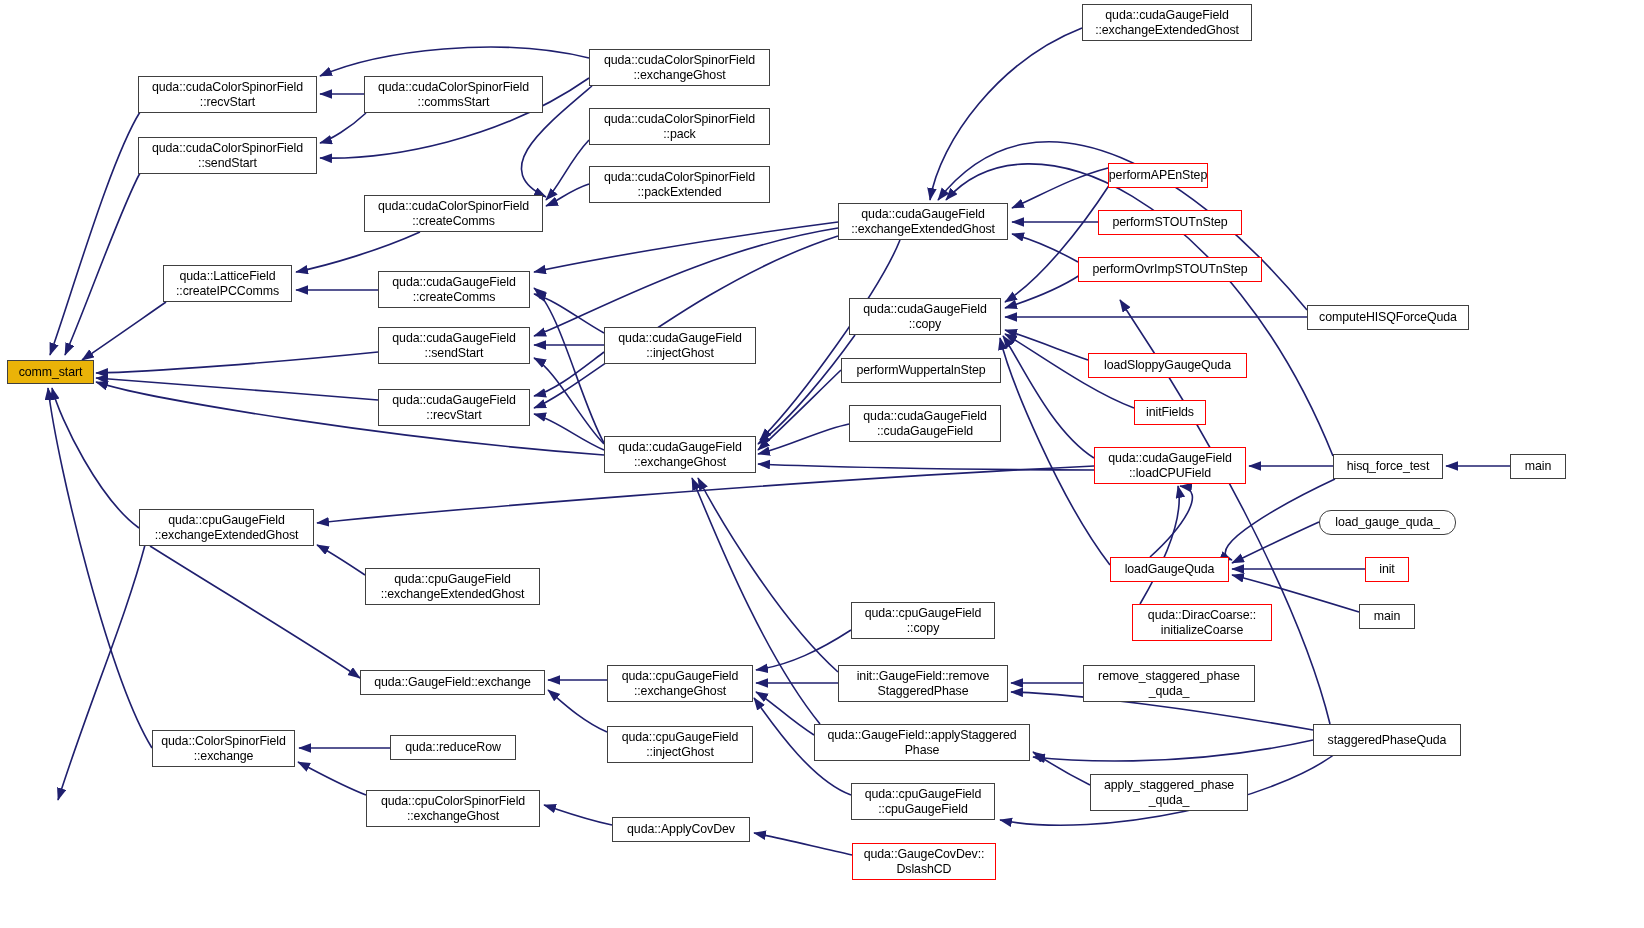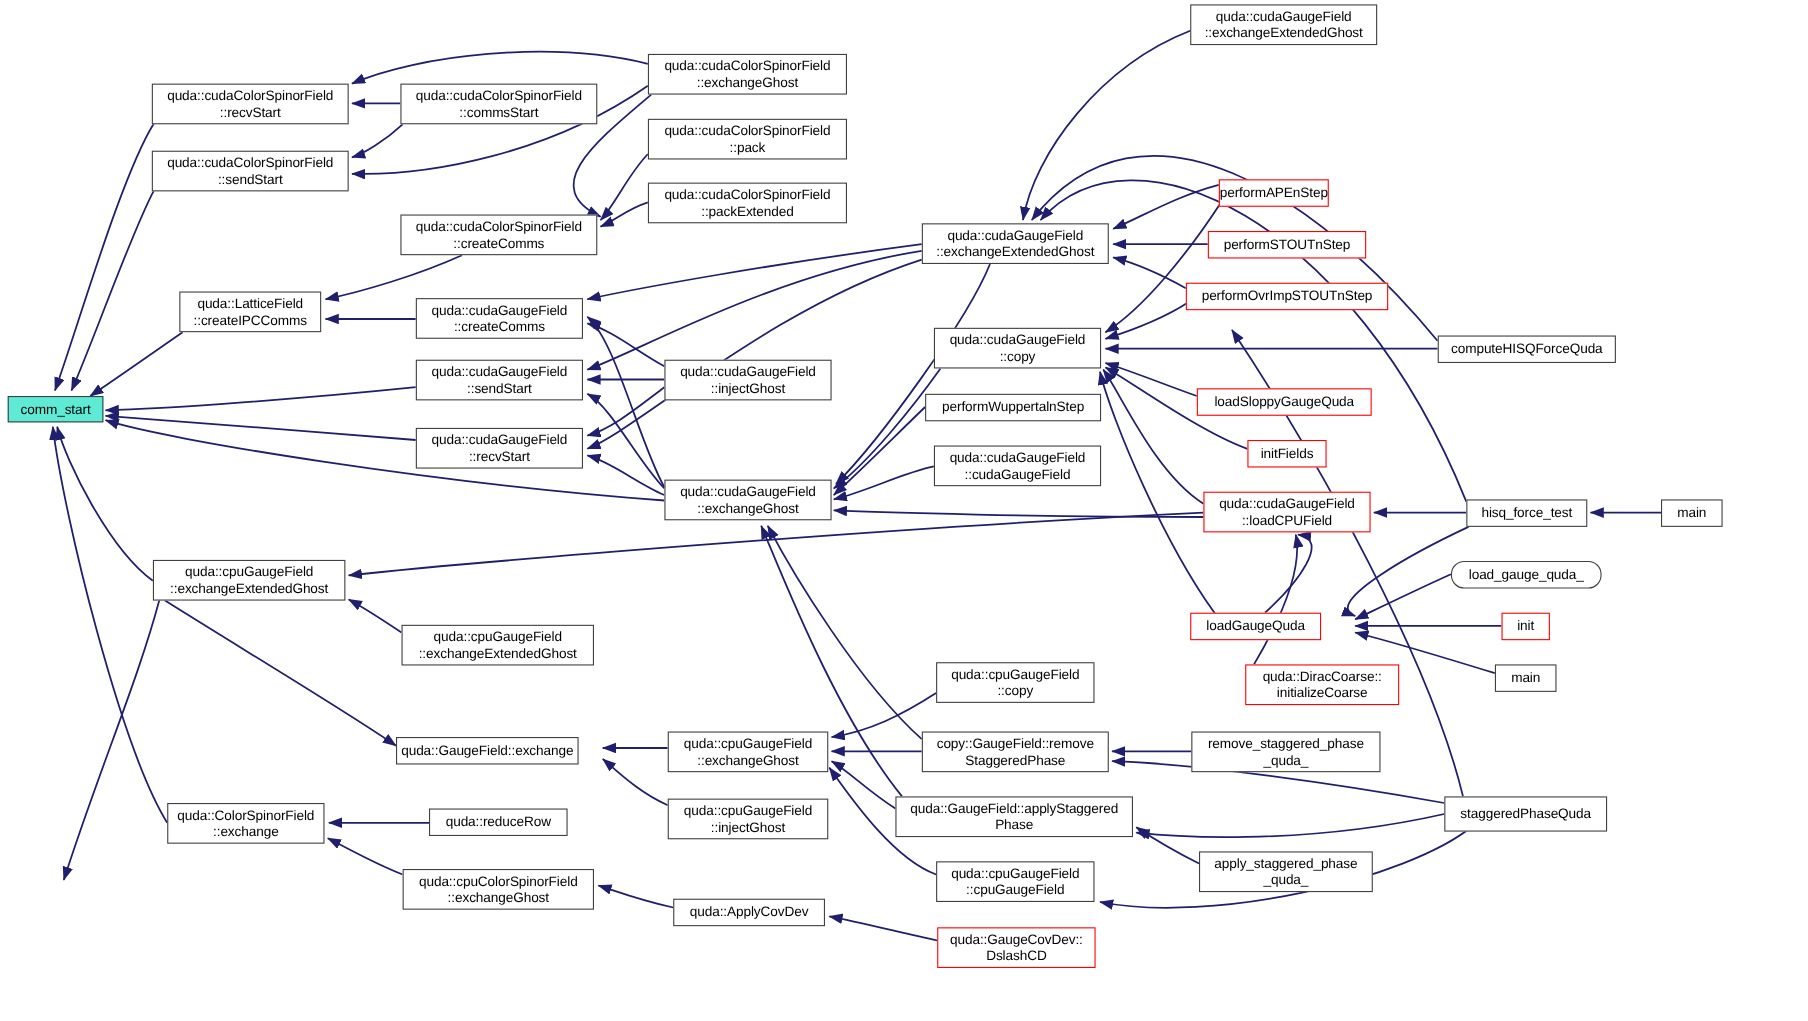--- a/index.html
+++ b/index.html
@@ -16,21 +16,21 @@
     line-height:14.6px;
     text-align:center;
     display:flex;
     align-items:center;
     justify-content:center;
     white-space:pre-line;
     letter-spacing:-0.1px;
     z-index:5;
   }
   .node.red { border-color:#ff0000; }
-  .node.current { background:#5eead4; border-color:#404040; }
+  .node.current { background:#eab308; border-color:#404040; }
 </style>
 </head>
 <body>
 
 <div id="canvas">
   <svg id="edges" xmlns="http://www.w3.org/2000/svg">
     <defs>
       <marker id="arrow" markerWidth="9" markerHeight="9" refX="7.5" refY="3" orient="auto" markerUnits="strokeWidth">
         <path d="M0,0 L8,3 L0,6 z" fill="#1f1f6e"></path>
       </marker>
@@ -153,35 +153,35 @@
       <div class="node red" style="left: 1098px; top: 210px; width: 144px; height: 25px;">performSTOUTnStep</div>
       <div class="node red" style="left: 1078px; top: 257px; width: 184px; height: 25px;">performOvrImpSTOUTnStep</div>
       <div class="node red" style="left: 1088px; top: 353px; width: 159px; height: 25px;">loadSloppyGaugeQuda</div>
       <div class="node red" style="left: 1134px; top: 400px; width: 72px; height: 25px;">initFields</div>
       <div class="node red" style="left: 1094px; top: 447px; width: 152px; height: 37px;">quda::cudaGaugeField
 ::loadCPUField</div>
       <div class="node" style="left: 1307px; top: 305px; width: 162px; height: 25px;">computeHISQForceQuda</div>
       <div class="node" style="left: 1333px; top: 454px; width: 110px; height: 25px;">hisq_force_test</div>
       <div class="node" style="left: 1510px; top: 454px; width: 56px; height: 25px;">main</div>
       <div class="node" style="left: 1319px; top: 510px; width: 137px; height: 25px; border-radius: 12px;">load_gauge_quda_</div>
-      <div class="node red" style="left: 1082px; top: 557px; width: 119px; height: 25px;">loadGaugeQuda</div>
+      <div class="node red" style="left: 1110px; top: 557px; width: 119px; height: 25px;">loadGaugeQuda</div>
       <div class="node red" style="left: 1365px; top: 557px; width: 44px; height: 25px;">init</div>
       <div class="node" style="left: 1359px; top: 604px; width: 56px; height: 25px;">main</div>
       <div class="node" style="left: 139px; top: 509px; width: 175px; height: 37px;">quda::cpuGaugeField
 ::exchangeExtendedGhost</div>
       <div class="node" style="left: 365px; top: 568px; width: 175px; height: 37px;">quda::cpuGaugeField
 ::exchangeExtendedGhost</div>
-      <div class="node" style="left: 360px; top: 670px; width: 166px; height: 25px;">quda::GaugeField::exchange</div>
+      <div class="node" style="left: 360px; top: 670px; width: 185px; height: 25px;">quda::GaugeField::exchange</div>
       <div class="node" style="left: 607px; top: 665px; width: 146px; height: 37px;">quda::cpuGaugeField
 ::exchangeGhost</div>
       <div class="node" style="left: 607px; top: 726px; width: 146px; height: 37px;">quda::cpuGaugeField
 ::injectGhost</div>
       <div class="node" style="left: 851px; top: 602px; width: 144px; height: 37px;">quda::cpuGaugeField
 ::copy</div>
-      <div class="node" style="left: 838px; top: 665px; width: 170px; height: 37px;">copy::GaugeField::remove
+      <div class="node" style="left: 838px; top: 665px; width: 170px; height: 37px;">init::GaugeField::remove
 StaggeredPhase</div>
       <div class="node" style="left: 814px; top: 724px; width: 216px; height: 37px;">quda::GaugeField::applyStaggered
 Phase</div>
       <div class="node" style="left: 851px; top: 783px; width: 144px; height: 37px;">quda::cpuGaugeField
 ::cpuGaugeField</div>
       <div class="node" style="left: 152px; top: 730px; width: 143px; height: 37px;">quda::ColorSpinorField
 ::exchange</div>
       <div class="node" style="left: 390px; top: 735px; width: 126px; height: 25px;">quda::reduceRow</div>
       <div class="node" style="left: 366px; top: 790px; width: 174px; height: 37px;">quda::cpuColorSpinorField
 ::exchangeGhost</div>

